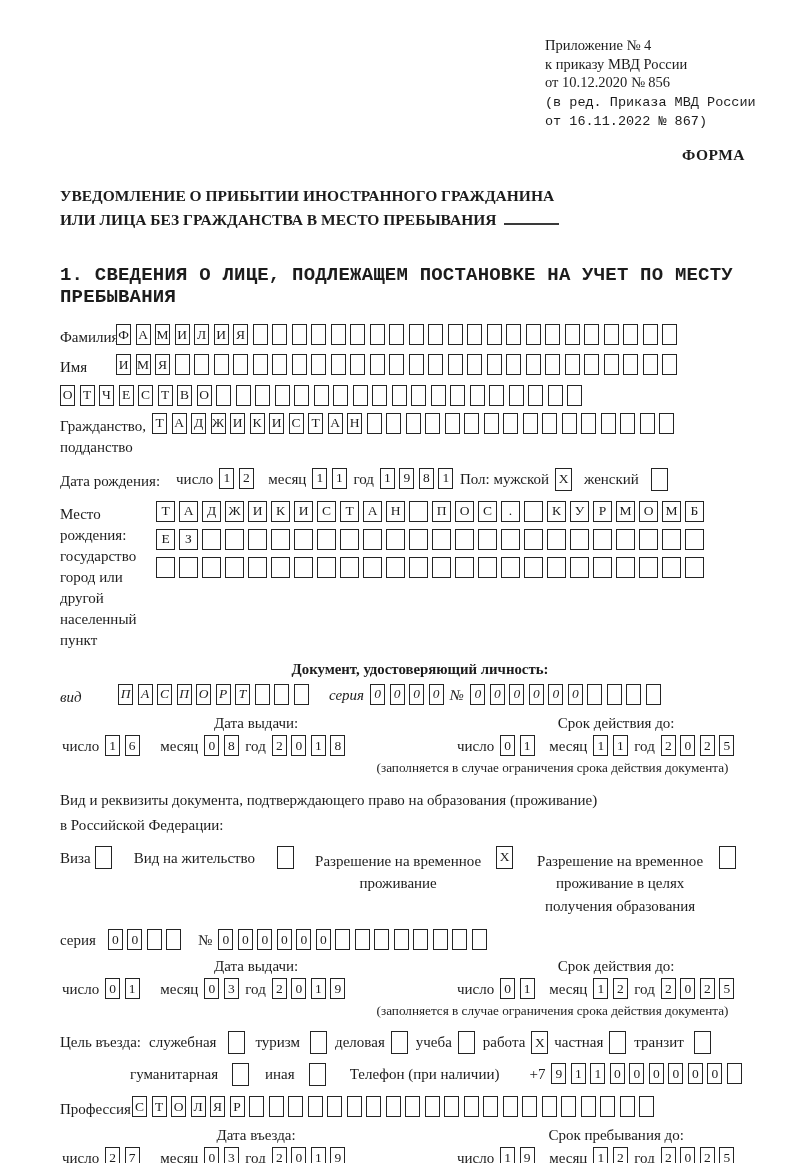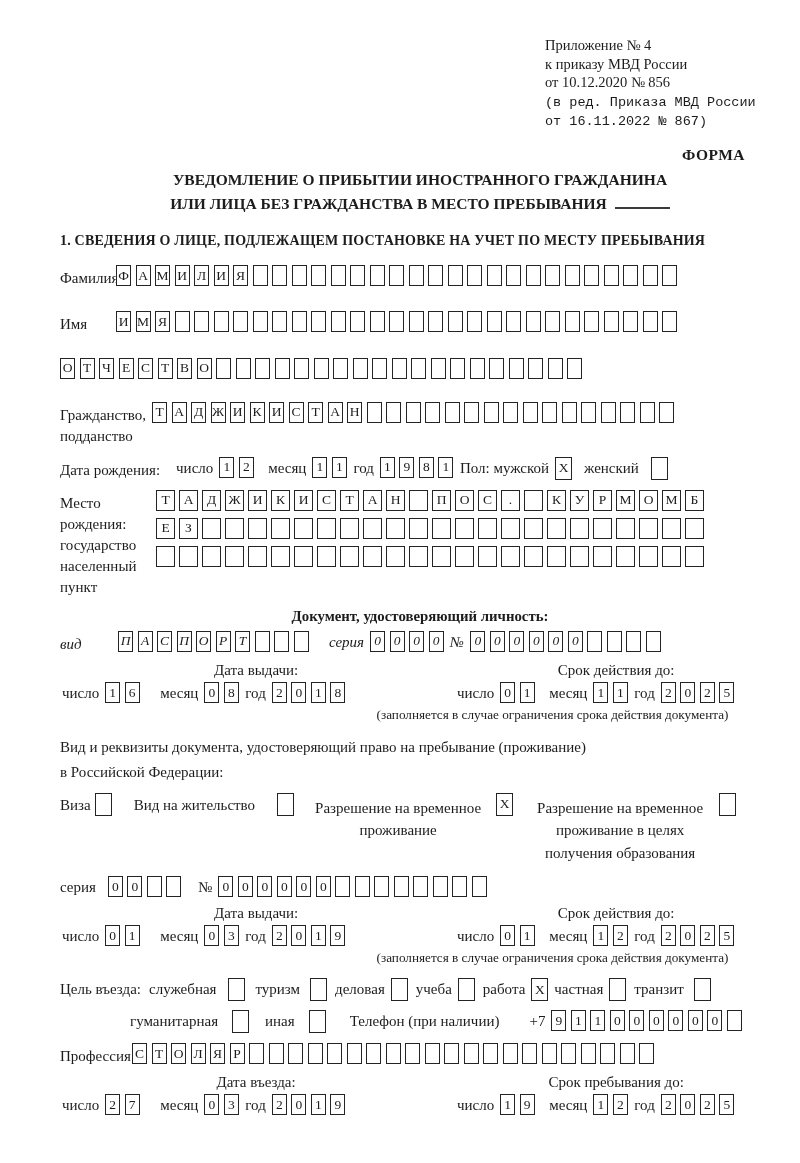--- a/index.html
+++ b/index.html
@@ -11,26 +11,26 @@
   }
   .page { padding: 36px 20px 0 60px; }
 
   
   .hdr-block { margin-left: 485px; width: 250px; line-height: 1.28; }
   .hdr-block .hline { font-size: 14.5px; }
   .hdr-block .hsub { font-size: 13.5px; margin-top: 2px; font-family: Liberation Mono, monospace; }
   .form-label { text-align: right; padding-right: 35px; font-weight: bold; font-size: 15.5px; margin-top: 16px; letter-spacing: .5px; }
 
   
-  .title { text-align: center; font-weight: bold; font-size: 15.5px; line-height: 1.55; margin-top: 4px; }
+  .title { text-align: left; font-weight: bold; font-size: 15.5px; line-height: 1.55; margin-top: 20px; }
   .title-underline { display: inline-block; width: 55px; border-bottom: 2px solid #3a3a3a; height: 1em; margin-left: 8px; vertical-align: baseline; }
-  .sec-heading { font-weight: bold; font-size: 14px; margin-top: 17px; letter-spacing: .2px; }
+  .sec-heading { font-weight: bold; font-size: 19px; margin-top: 32px; letter-spacing: .2px; font-family: Liberation Mono, monospace; }
 
   
-  .row { display: flex; align-items: flex-start; margin-top: 23px; }
+  .row { display: flex; align-items: flex-start; margin-top: 7px; }
   .lbl { padding-top: 3px; line-height: 1.35; flex: none; }
   .lbl2 { line-height: 1.4; padding-top: 3px; flex: none; }
   .boxes { display: flex; flex: none; }
   .cell {
     width: 15px; height: 21px; border: 1.6px solid #242424;
     display: inline-flex; align-items: center; justify-content: center;
     margin-right: 4.5px; flex: none; font-size: 13.5px; background: #fff;
   }
   .wide .cell { width: 19px; margin-right: 4px; }
   .cbx .cell { width: 17px; height: 23px; margin-right: 0; }
@@ -259,20 +259,21 @@
     <div class="gap6"></div>
     <div class="boxes cbx">
         <span class="cell"></span>
       </div>
   </div>
 
   <div class="row" style="margin-top:10px;">
     <div class="lbl2 w-place">
       <div>Место рождения:</div>
       <div>государство</div>
+      <div>город или другой</div>
       <div>населенный пункт</div>
     </div>
     <div class="rows-stack">
       <div class="boxes wide">
           <span class="cell">Т</span>
           <span class="cell">А</span>
           <span class="cell">Д</span>
           <span class="cell">Ж</span>
           <span class="cell">И</span>
           <span class="cell">К</span>
@@ -431,21 +432,21 @@
           <span class="cell">2</span>
           <span class="cell">0</span>
           <span class="cell">2</span>
           <span class="cell">5</span>
         </div>
     </div>
   </div>
   <div class="caption">(заполняется в случае ограничения срока действия документа)</div>
 
   <div class="para">
-    <div>Вид и реквизиты документа, удостоверяющий право на пребывание (проживание)</div>
+    <div>Вид и реквизиты документа, подтверждающего право на образования (проживание)</div>
     <div>в Российской Федерации:</div>
   </div>
 
   <div class="opts">
     <div class="opt">
       <span class="optlbl">Виза</span>
       <div class="gap4"></div>
       <div class="boxes cbx">
           <span class="cell"></span>
         </div>

